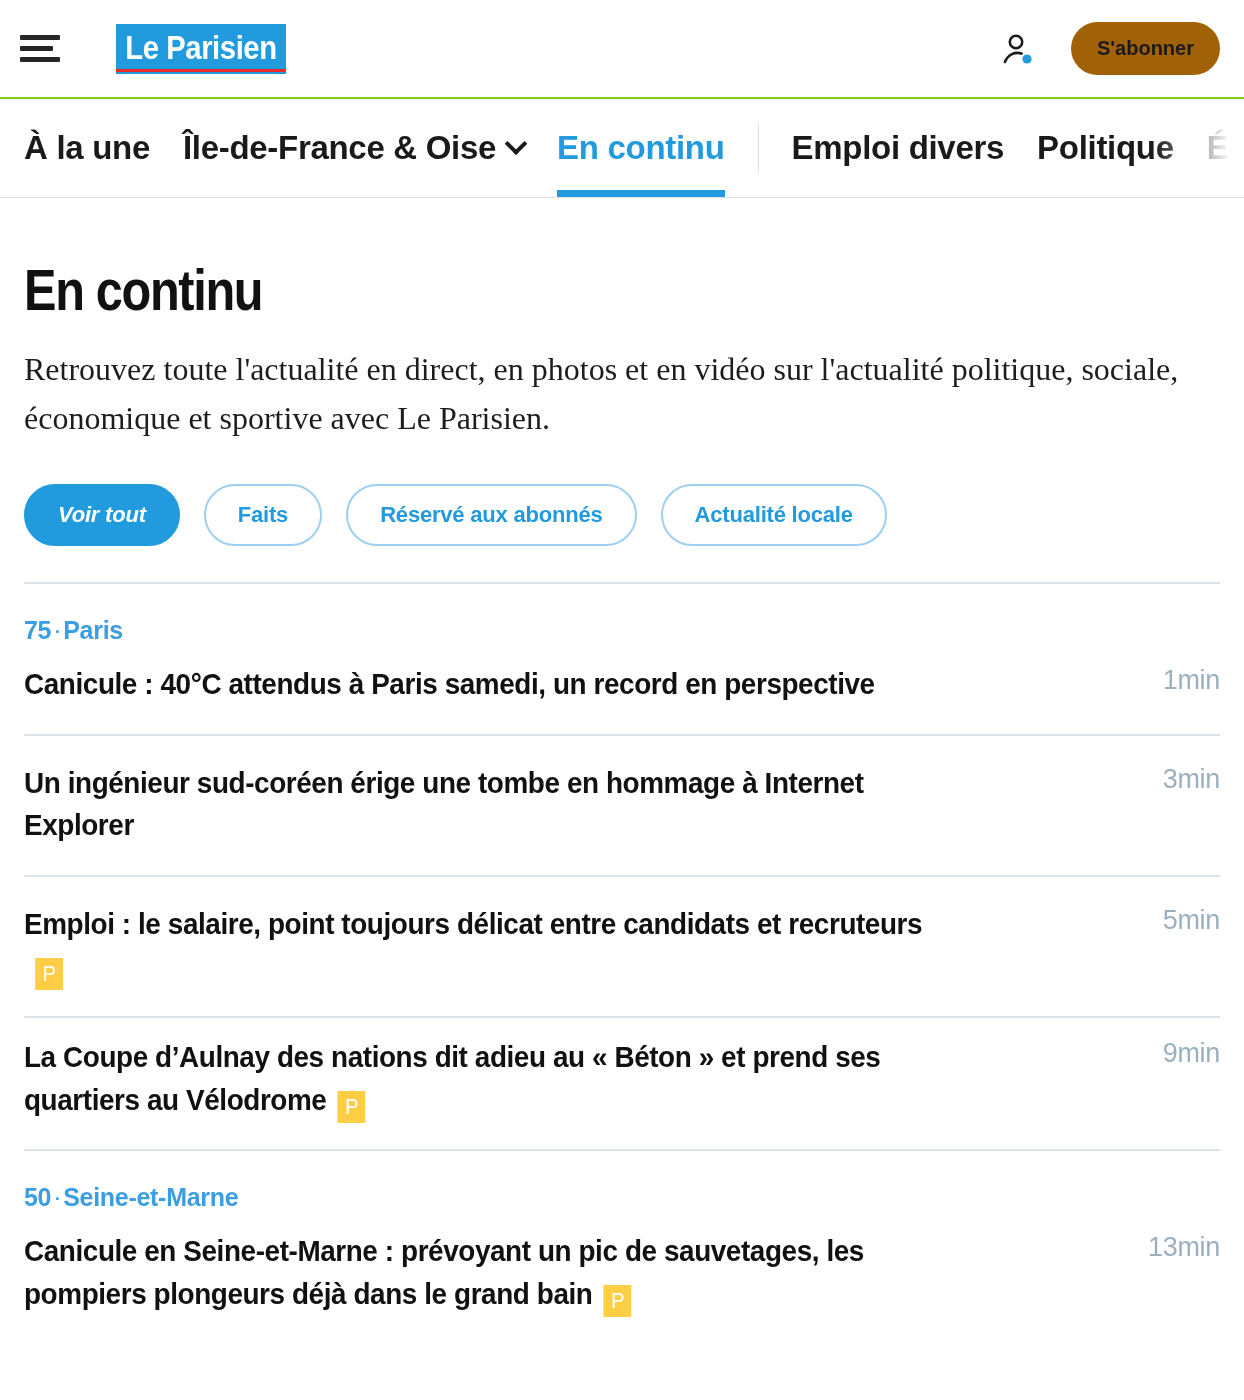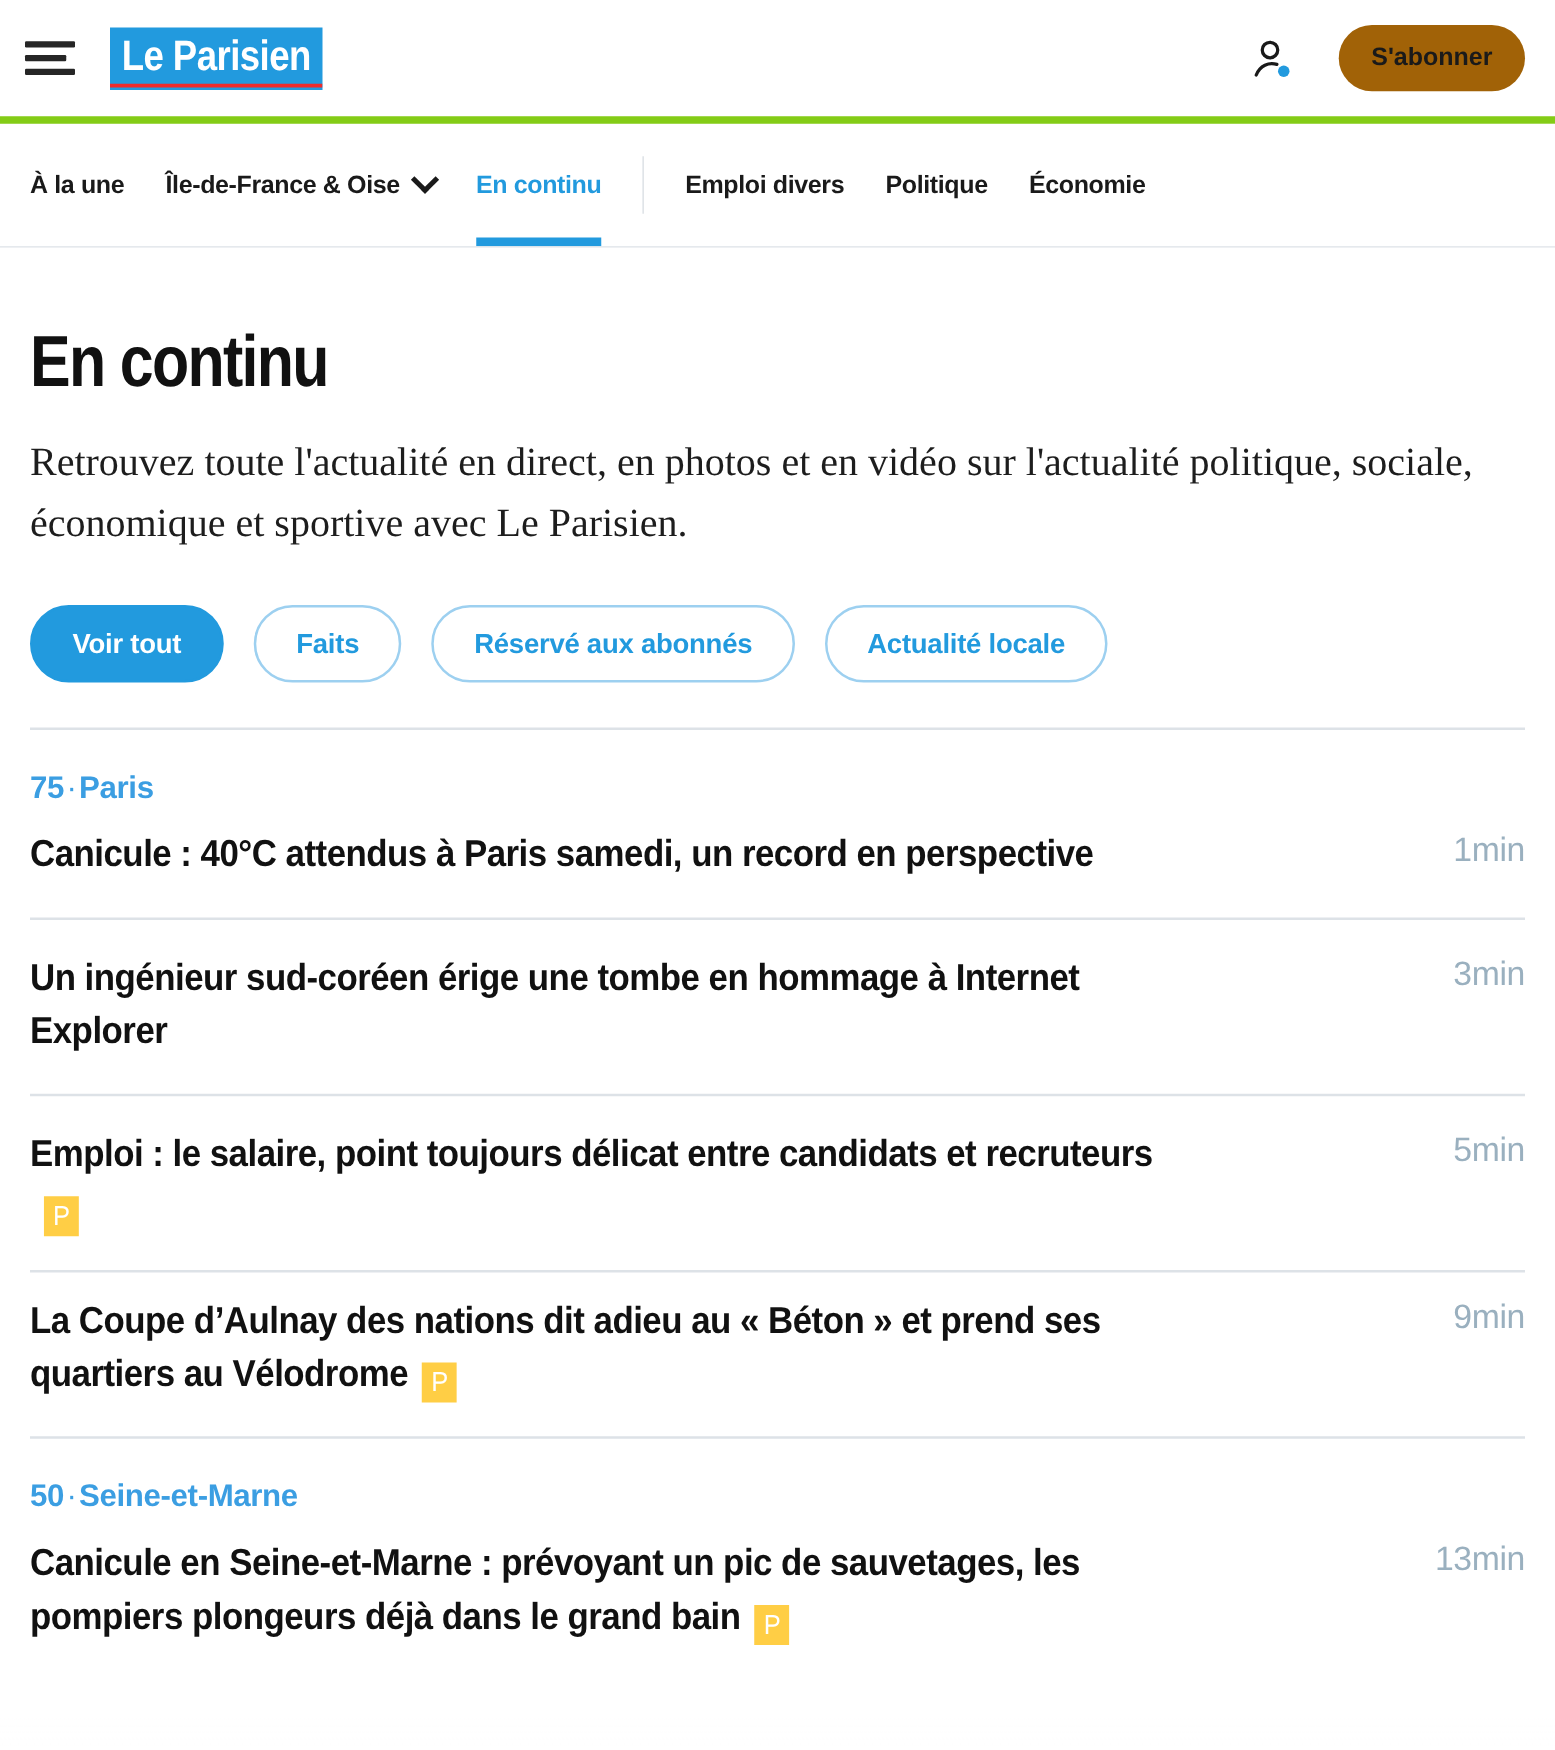--- a/index.html
+++ b/index.html
@@ -18,22 +18,23 @@
     overflow: hidden;
   }
 
   
   .header {
     position: relative;
     height: 99px;
     display: flex;
     align-items: center;
     padding: 0 24px;
-    border-bottom: 6px solid #84cc16;
+    border-bottom: 2px solid #84cc16;
     background: #fff;
+    gap: 28px;
   }
   .burger {
     width: 40px;
     height: 40px;
     display: flex;
     flex-direction: column;
     justify-content: center;
     gap: 6px;
     cursor: pointer;
     flex: 0 0 auto;
@@ -123,21 +124,21 @@
     padding: 0 24px;
     gap: 0;
     white-space: nowrap;
   }
   .nav-item {
     position: relative;
     height: 100%;
     display: flex;
     align-items: center;
     gap: 12px;
-    font-size: 20px;
+    font-size: 33px;
     font-weight: bold;
     color: #1a1a1a;
     cursor: pointer;
     margin-right: 33px;
     letter-spacing: -0.3px;
   }
   .nav-item:last-child { margin-right: 0; }
   .nav-item.active { color: #229ade; }
   .nav-item.active::after {
     content: "";
@@ -214,20 +215,21 @@
     background: #ffffff;
     color: #229ade;
     cursor: pointer;
     white-space: nowrap;
     letter-spacing: -0.2px;
   }
   .filter-pill.active {
     background: #229ade;
     border-color: #229ade;
     color: #ffffff;
+    font-style: italic;
   }
 
   
   .list { margin-top: 36px; }
   .divider {
     height: 2px;
     background: #dde2e7;
     width: 1196px;
   }
   .dept {

